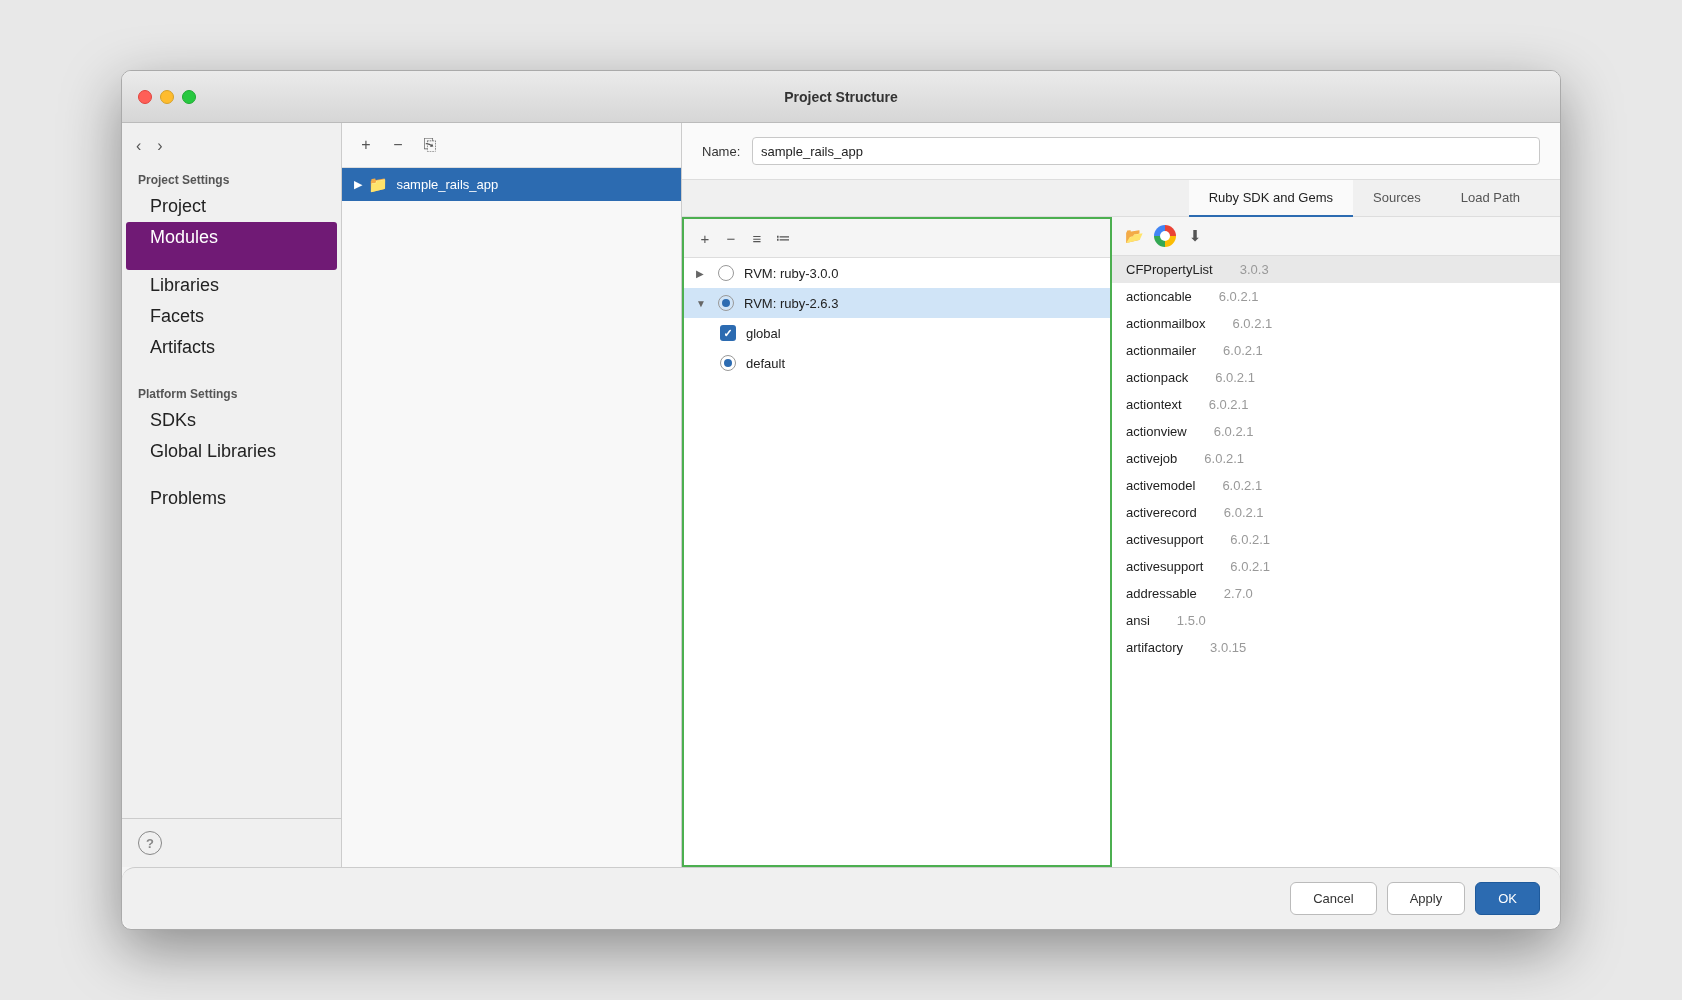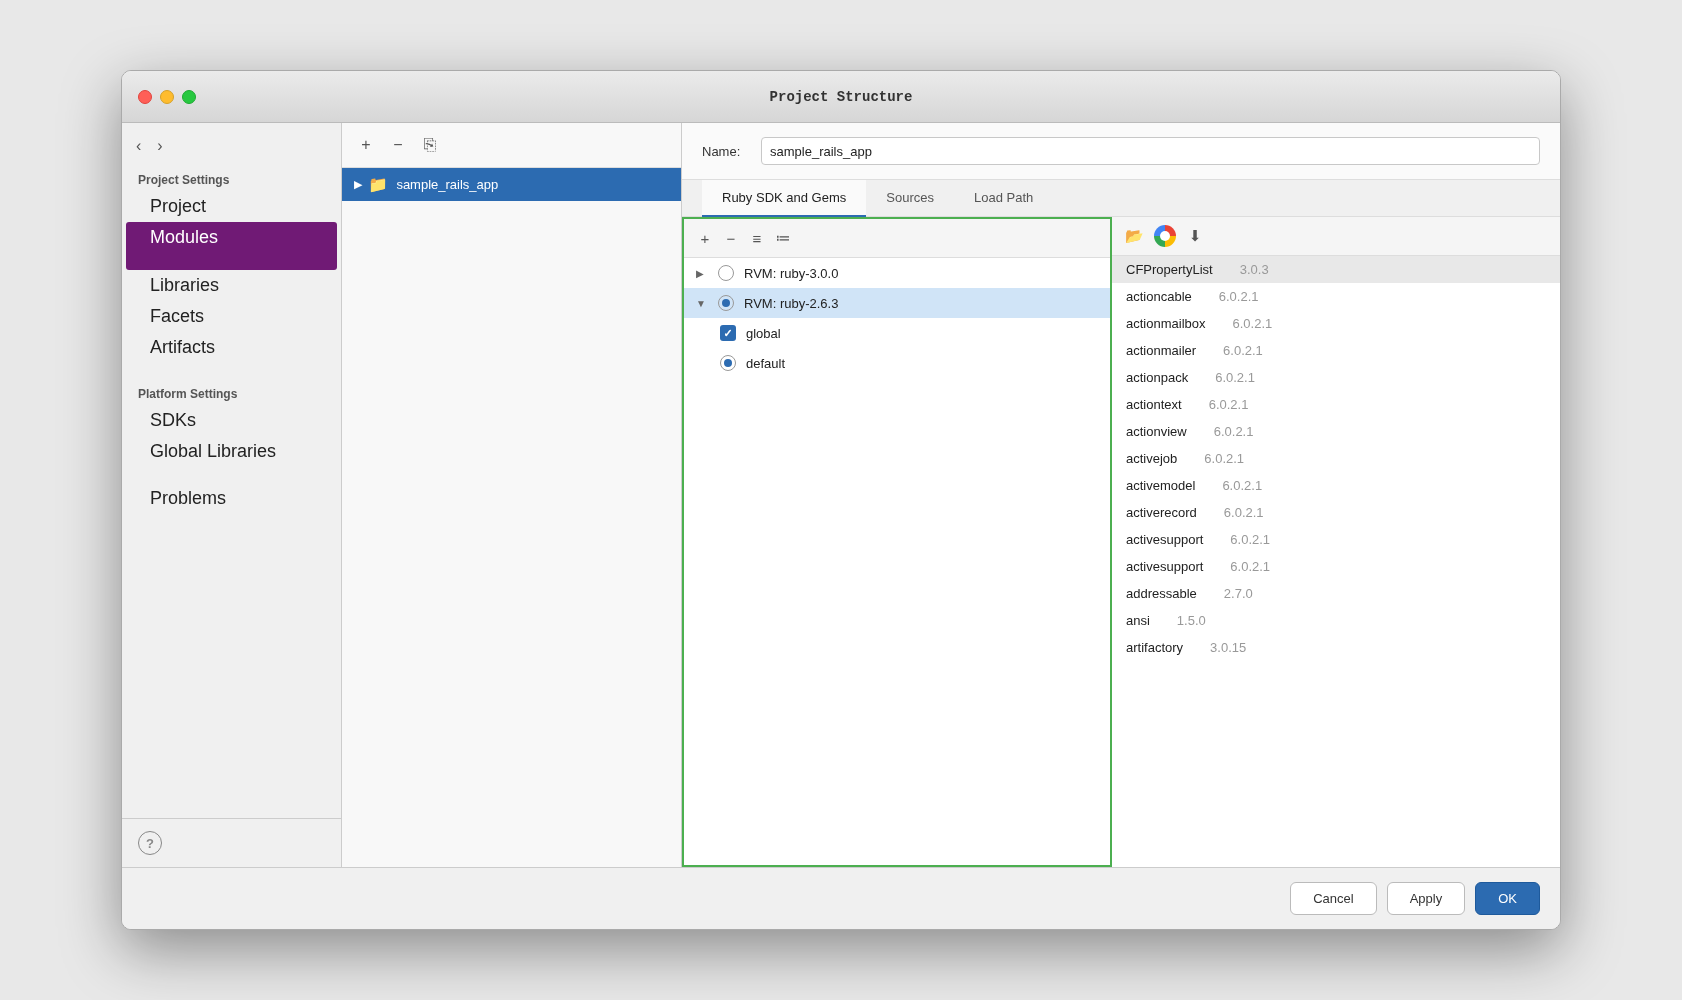--- a/index.html
+++ b/index.html
@@ -29,21 +29,20 @@
     
     .titlebar {
       background: linear-gradient(to bottom, #ebebeb, #d6d6d6);
       height: 52px;
       display: flex;
       align-items: center;
       padding: 0 16px;
       border-bottom: 1px solid #bbb;
       position: relative;
       flex-shrink: 0;
-      font-family: Liberation Mono, monospace;
     }
     .traffic-lights {
       display: flex;
       gap: 8px;
     }
     .traffic-light {
       width: 14px;
       height: 14px;
       border-radius: 50%;
       cursor: pointer;
@@ -201,21 +200,21 @@
       flex-direction: column;
       background: #fafafa;
       overflow: hidden;
     }
 
     .name-row {
       display: flex;
       align-items: center;
       padding: 14px 20px;
       border-bottom: 1px solid #ddd;
-      gap: 9px;
+      gap: 0;
     }
     .name-label {
       font-size: 13px;
       font-weight: 500;
       color: #333;
       min-width: 50px;
     }
     .name-input {
       flex: 1;
       height: 28px;
@@ -226,20 +225,21 @@
       background: white;
       color: #222;
       outline: none;
     }
 
     .tabs-row {
       display: flex;
       padding: 0 20px;
       border-bottom: 1px solid #ddd;
       background: #f0f0f0;
+      justify-content: flex-end;
     }
     .tab {
       padding: 10px 20px;
       font-size: 13px;
       cursor: pointer;
       color: #555;
       border-bottom: 2px solid transparent;
       margin-bottom: -1px;
     }
     .tab.active {
@@ -381,20 +381,21 @@
 
     
     .bottom-bar {
       display: flex;
       justify-content: flex-end;
       align-items: center;
       padding: 14px 20px;
       border-top: 1px solid #ccc;
       background: #f0f0f0;
       gap: 10px;
+      border-radius: 13px;
     }
     .btn {
       padding: 8px 22px;
       border-radius: 6px;
       font-size: 13px;
       cursor: pointer;
       border: none;
       font-weight: 500;
     }
     .btn-cancel {

